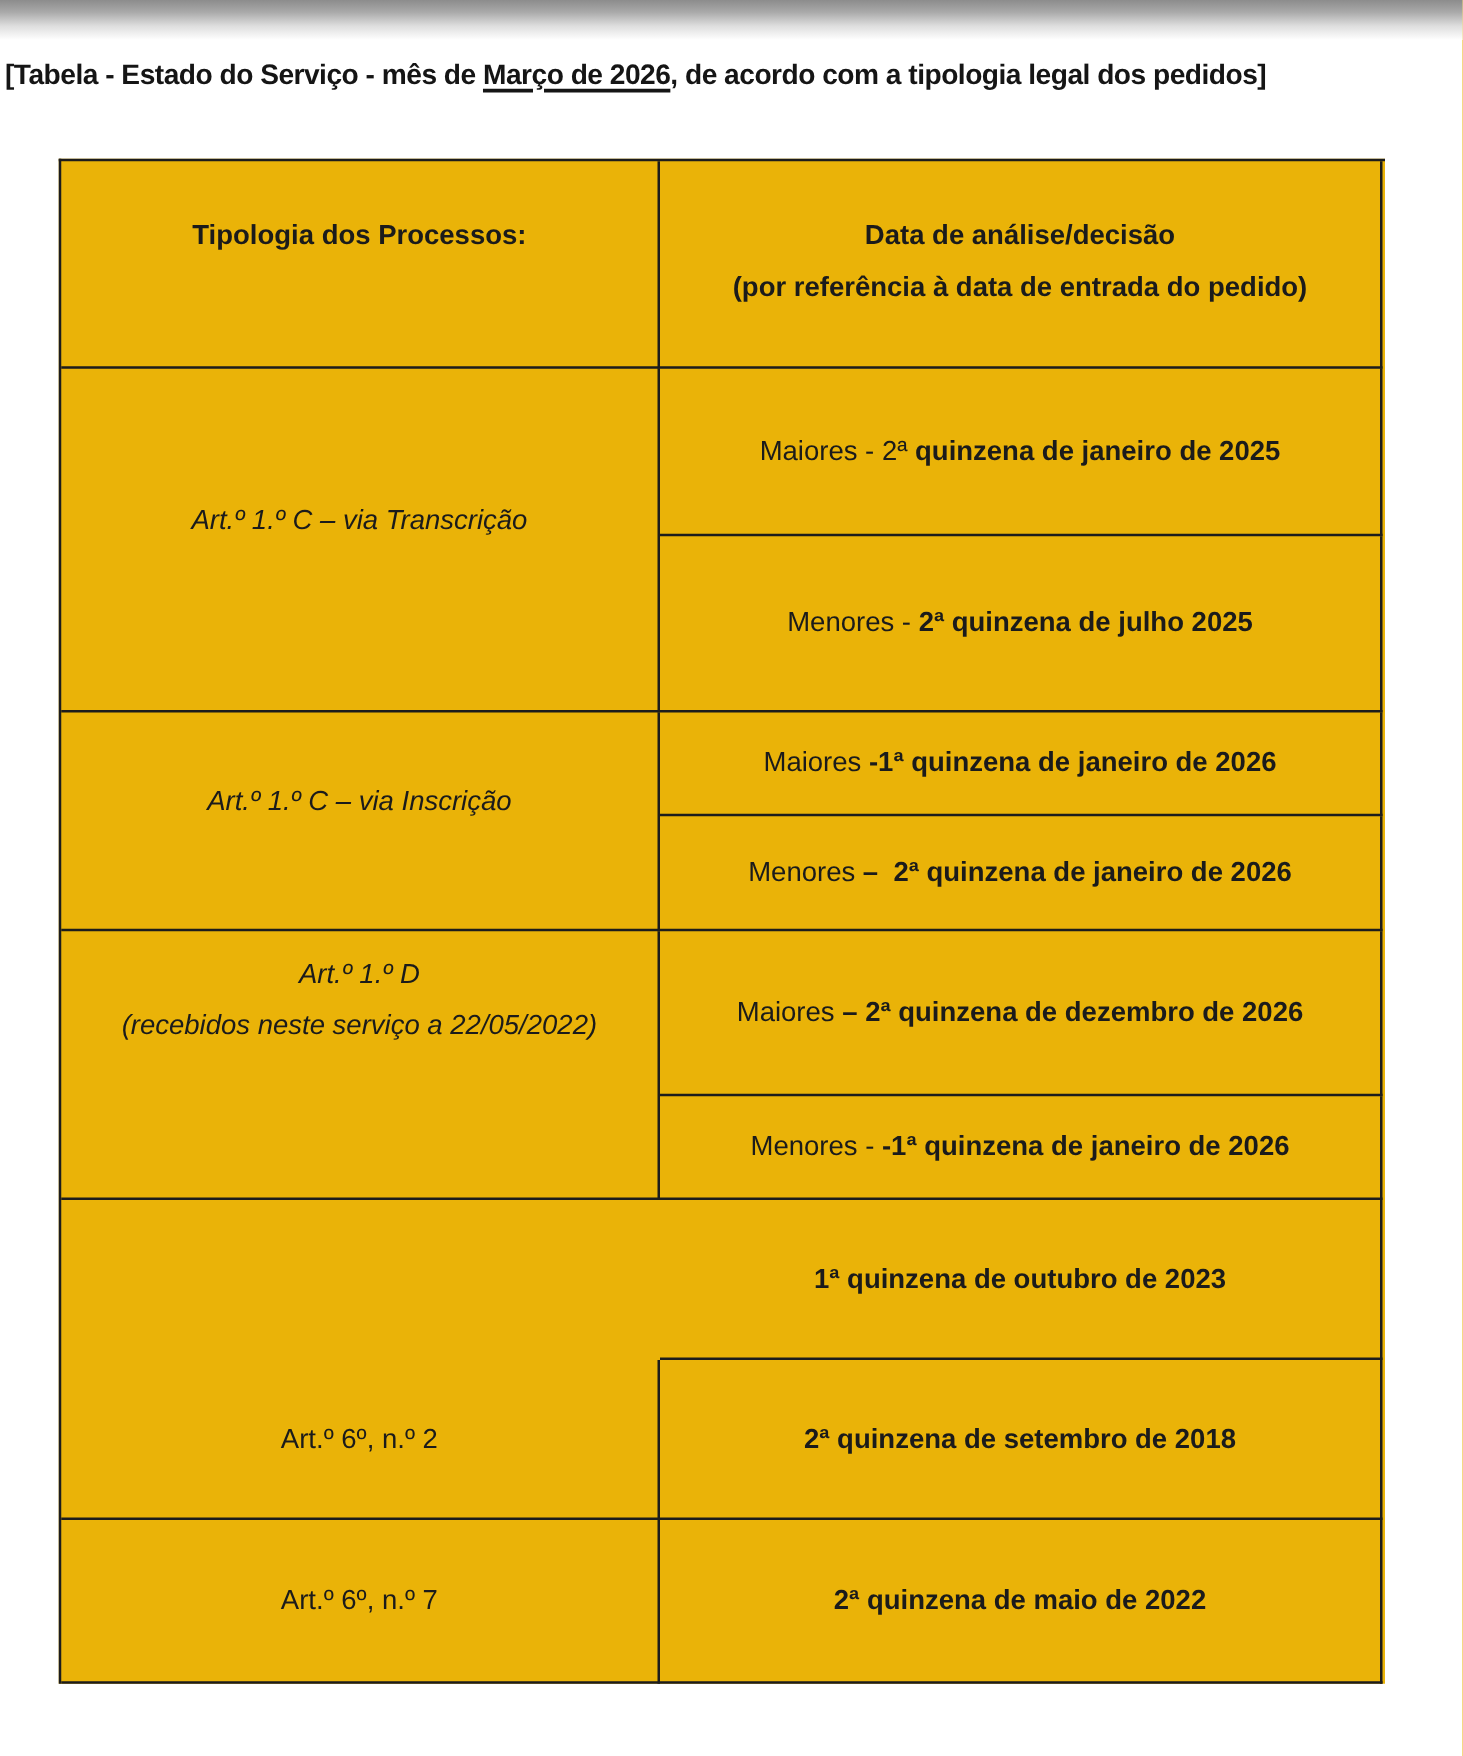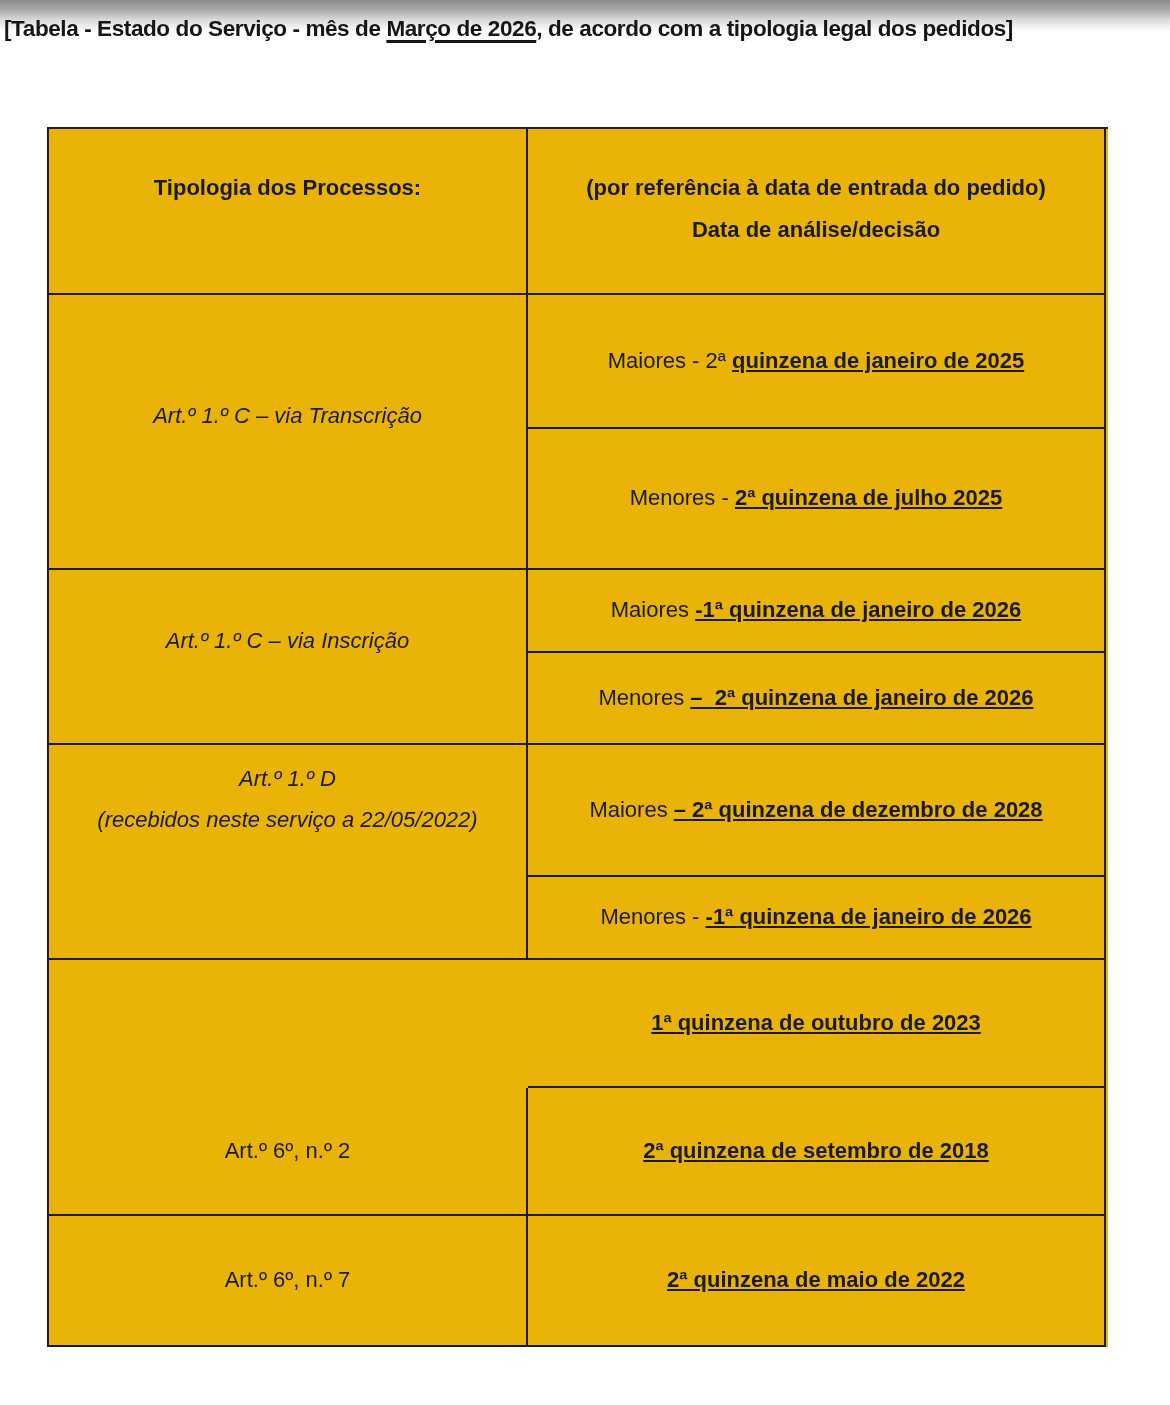--- a/index.html
+++ b/index.html
@@ -10,21 +10,21 @@
     color: #1b1b1b;
     position: relative;
     overflow: hidden;
   }
   .scan-gradient {
     position: absolute; top: 0; left: 0;
     width: 100%; height: 32px;
     background: linear-gradient(180deg, #8c8c8c 0%, #a9a9a9 30%, #dedede 65%, #ffffff 100%);
   }
   .doc-title {
-    position: absolute; top: 16px; left: 4px;
+    position: absolute; top: 47px; left: 4px;
     font-size: 22.5px; font-weight: 700;
     letter-spacing: -0.4px;
     white-space: nowrap;
     color: #151515;
   }
   .doc-title .underlined {
     text-decoration: underline;
     text-decoration-thickness: 3px;
     text-underline-offset: 4px;
   }
@@ -44,21 +44,21 @@
     border-bottom: 2px solid #1c1c1c;
     display: flex;
     flex-direction: column;
     align-items: center;
     justify-content: center;
     text-align: center;
     box-sizing: border-box;
     line-height: 1.85;
   }
   .cell .run { white-space: pre-wrap; }
-  .bold { font-weight: 700; text-decoration: underline; }
+  .bold { font-weight: 700; }
   .header-cell {
     justify-content: flex-start;
     padding-top: 38px;
     font-weight: 700;
     line-height: 1.9;
   }
   .col-left { grid-column: 1; }
   .col-right { grid-column: 2; }
   .row-span-2 { grid-row: span 2; font-style: italic; }
   .nudge-up { padding-bottom: 30px; }
@@ -73,22 +73,22 @@
 <div class="doc-title">
   <span>[Tabela - Estado do Serviço - mês de </span><span class="underlined">Março de 2026</span><span>, de acordo com a tipologia legal dos pedidos]</span>
 </div>
 
 <div class="svc-table">
 
   <div class="cell col-left header-cell">
     <span>Tipologia dos Processos:</span>
   </div>
   <div class="cell col-right header-cell">
+    <span class="date-line">Data de análise/decisão</span>
     <span class="date-line">(por referência à data de entrada do pedido)</span>
-    <span class="date-line">Data de análise/decisão</span>
   </div>
 
   <div class="cell col-left row-span-2 nudge-up">
     <div>Art.º 1.º C – via Transcrição</div>
   </div>
   <div class="cell col-right">
     <div>
       <span class="run">Maiores - 2ª </span><span class="run bold">quinzena de janeiro de 2025</span>
     </div>
   </div>
@@ -111,21 +111,21 @@
       <span class="run">Menores </span><span class="run bold">–  2ª quinzena de janeiro de 2026</span>
     </div>
   </div>
 
   <div class="cell col-left row-span-2 nudge-up-lg">
     <div>Art.º 1.º D</div>
     <div>(recebidos neste serviço a 22/05/2022)</div>
   </div>
   <div class="cell col-right">
     <div>
-      <span class="run">Maiores </span><span class="run bold">– 2ª quinzena de dezembro de 2028</span>
+      <span class="run">Maiores </span><span class="run bold">– 2ª quinzena de dezembro de 2026</span>
     </div>
   </div>
   <div class="cell col-right">
     <div>
       <span class="run">Menores - </span><span class="run bold">-1ª quinzena de janeiro de 2026</span>
     </div>
   </div>
 
   <div class="cell col-right">
     <div>

